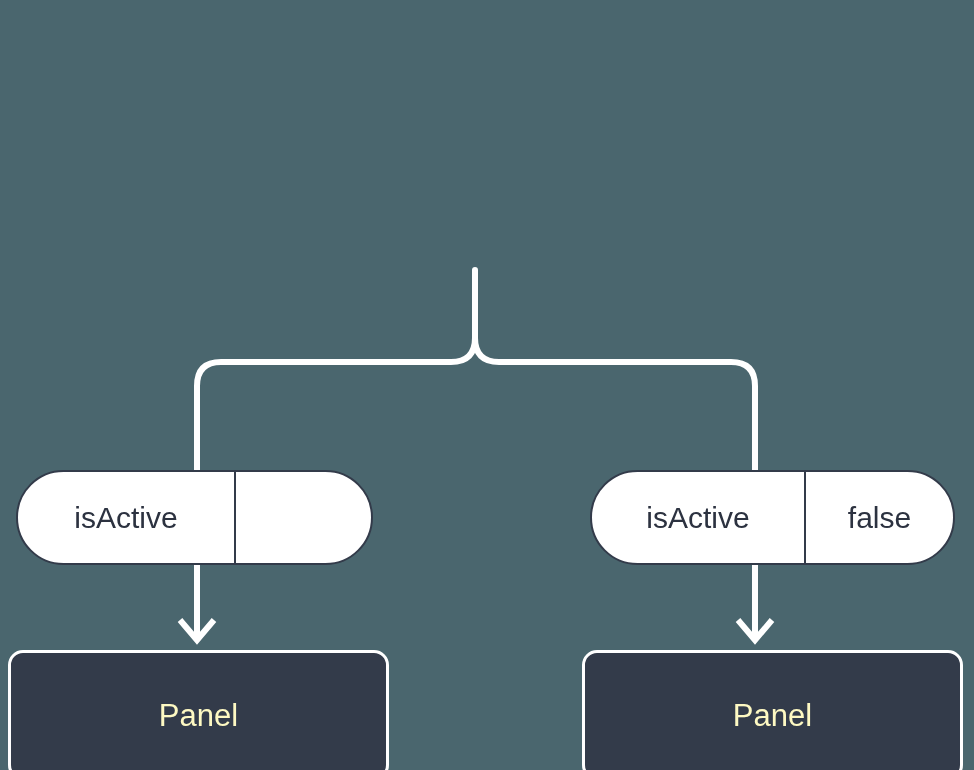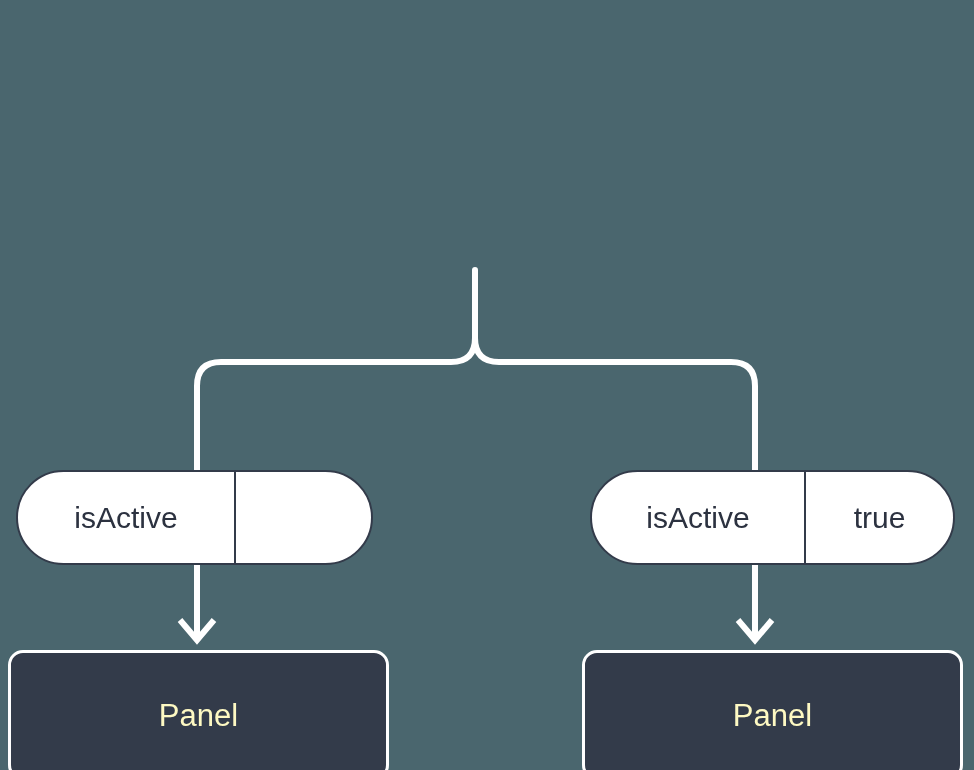--- a/index.html
+++ b/index.html
@@ -196,21 +196,21 @@
     </g>
   </svg>
 
 
   <div class="prop-pill" id="prop-pill-left">
     <div class="pill-key">isActive</div>
   </div>
 
   <div class="prop-pill" id="prop-pill-right">
     <div class="pill-key">isActive</div>
-    <div class="pill-val">true</div>
+    <div class="pill-val">false</div>
   </div>
 
   <div class="panel-card" id="panel-left">
     <div class="panel-label">Panel</div>
   </div>
 
   <div class="panel-card" id="panel-right">
     <div class="panel-label">Panel</div>
   </div>
 

